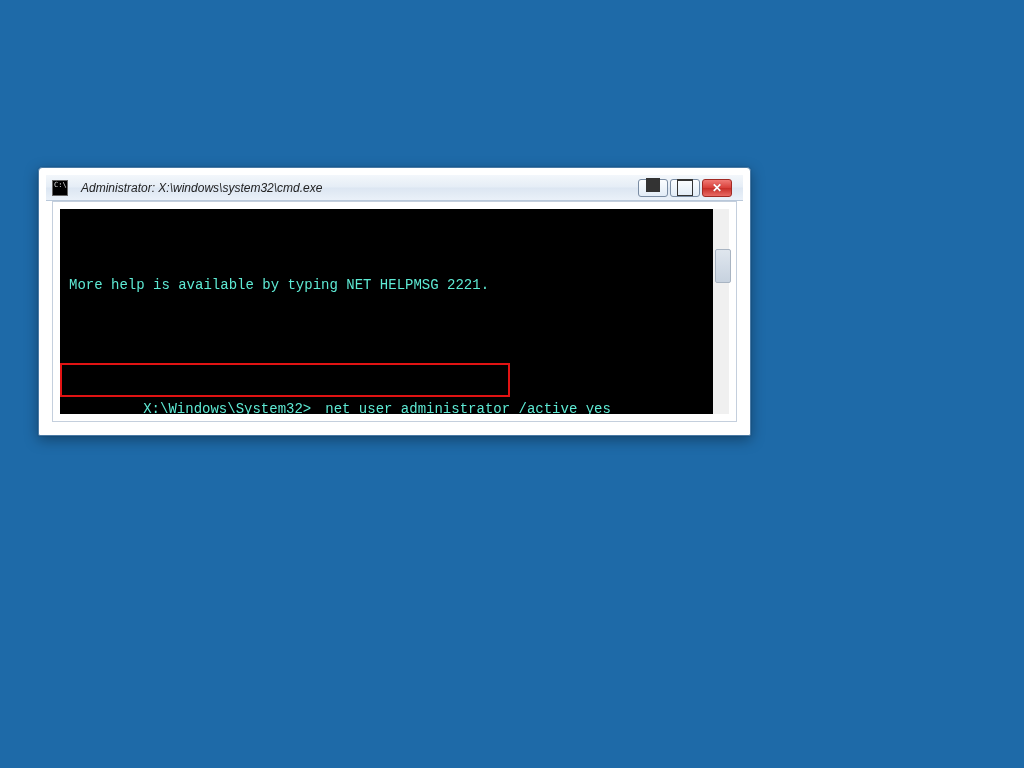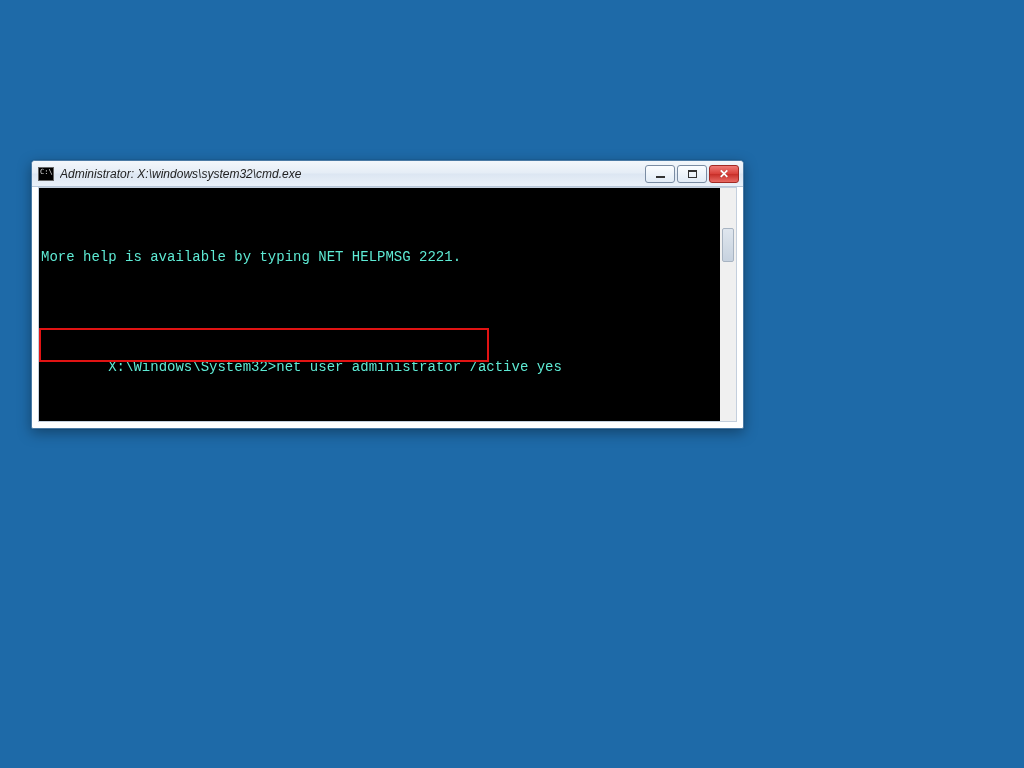--- a/index.html
+++ b/index.html
@@ -1,15 +1,15 @@
 <!DOCTYPE html>
 <html><head>
   <meta charset="utf-8">
   <style>
-    * { margin: 0; padding: 0; box-sizing: border-box; }
+    * { margin: 0; padding: 7px; box-sizing: border-box; }
     html, body { width: 1024px; height: 768px; overflow: hidden; }
     body {
       background: #1e6aa8;
       font-family: "Segoe UI", Tahoma, sans-serif;
       position: relative;
     }
     .window {
       position: absolute;
       left: 31px;
       top: 160px;

